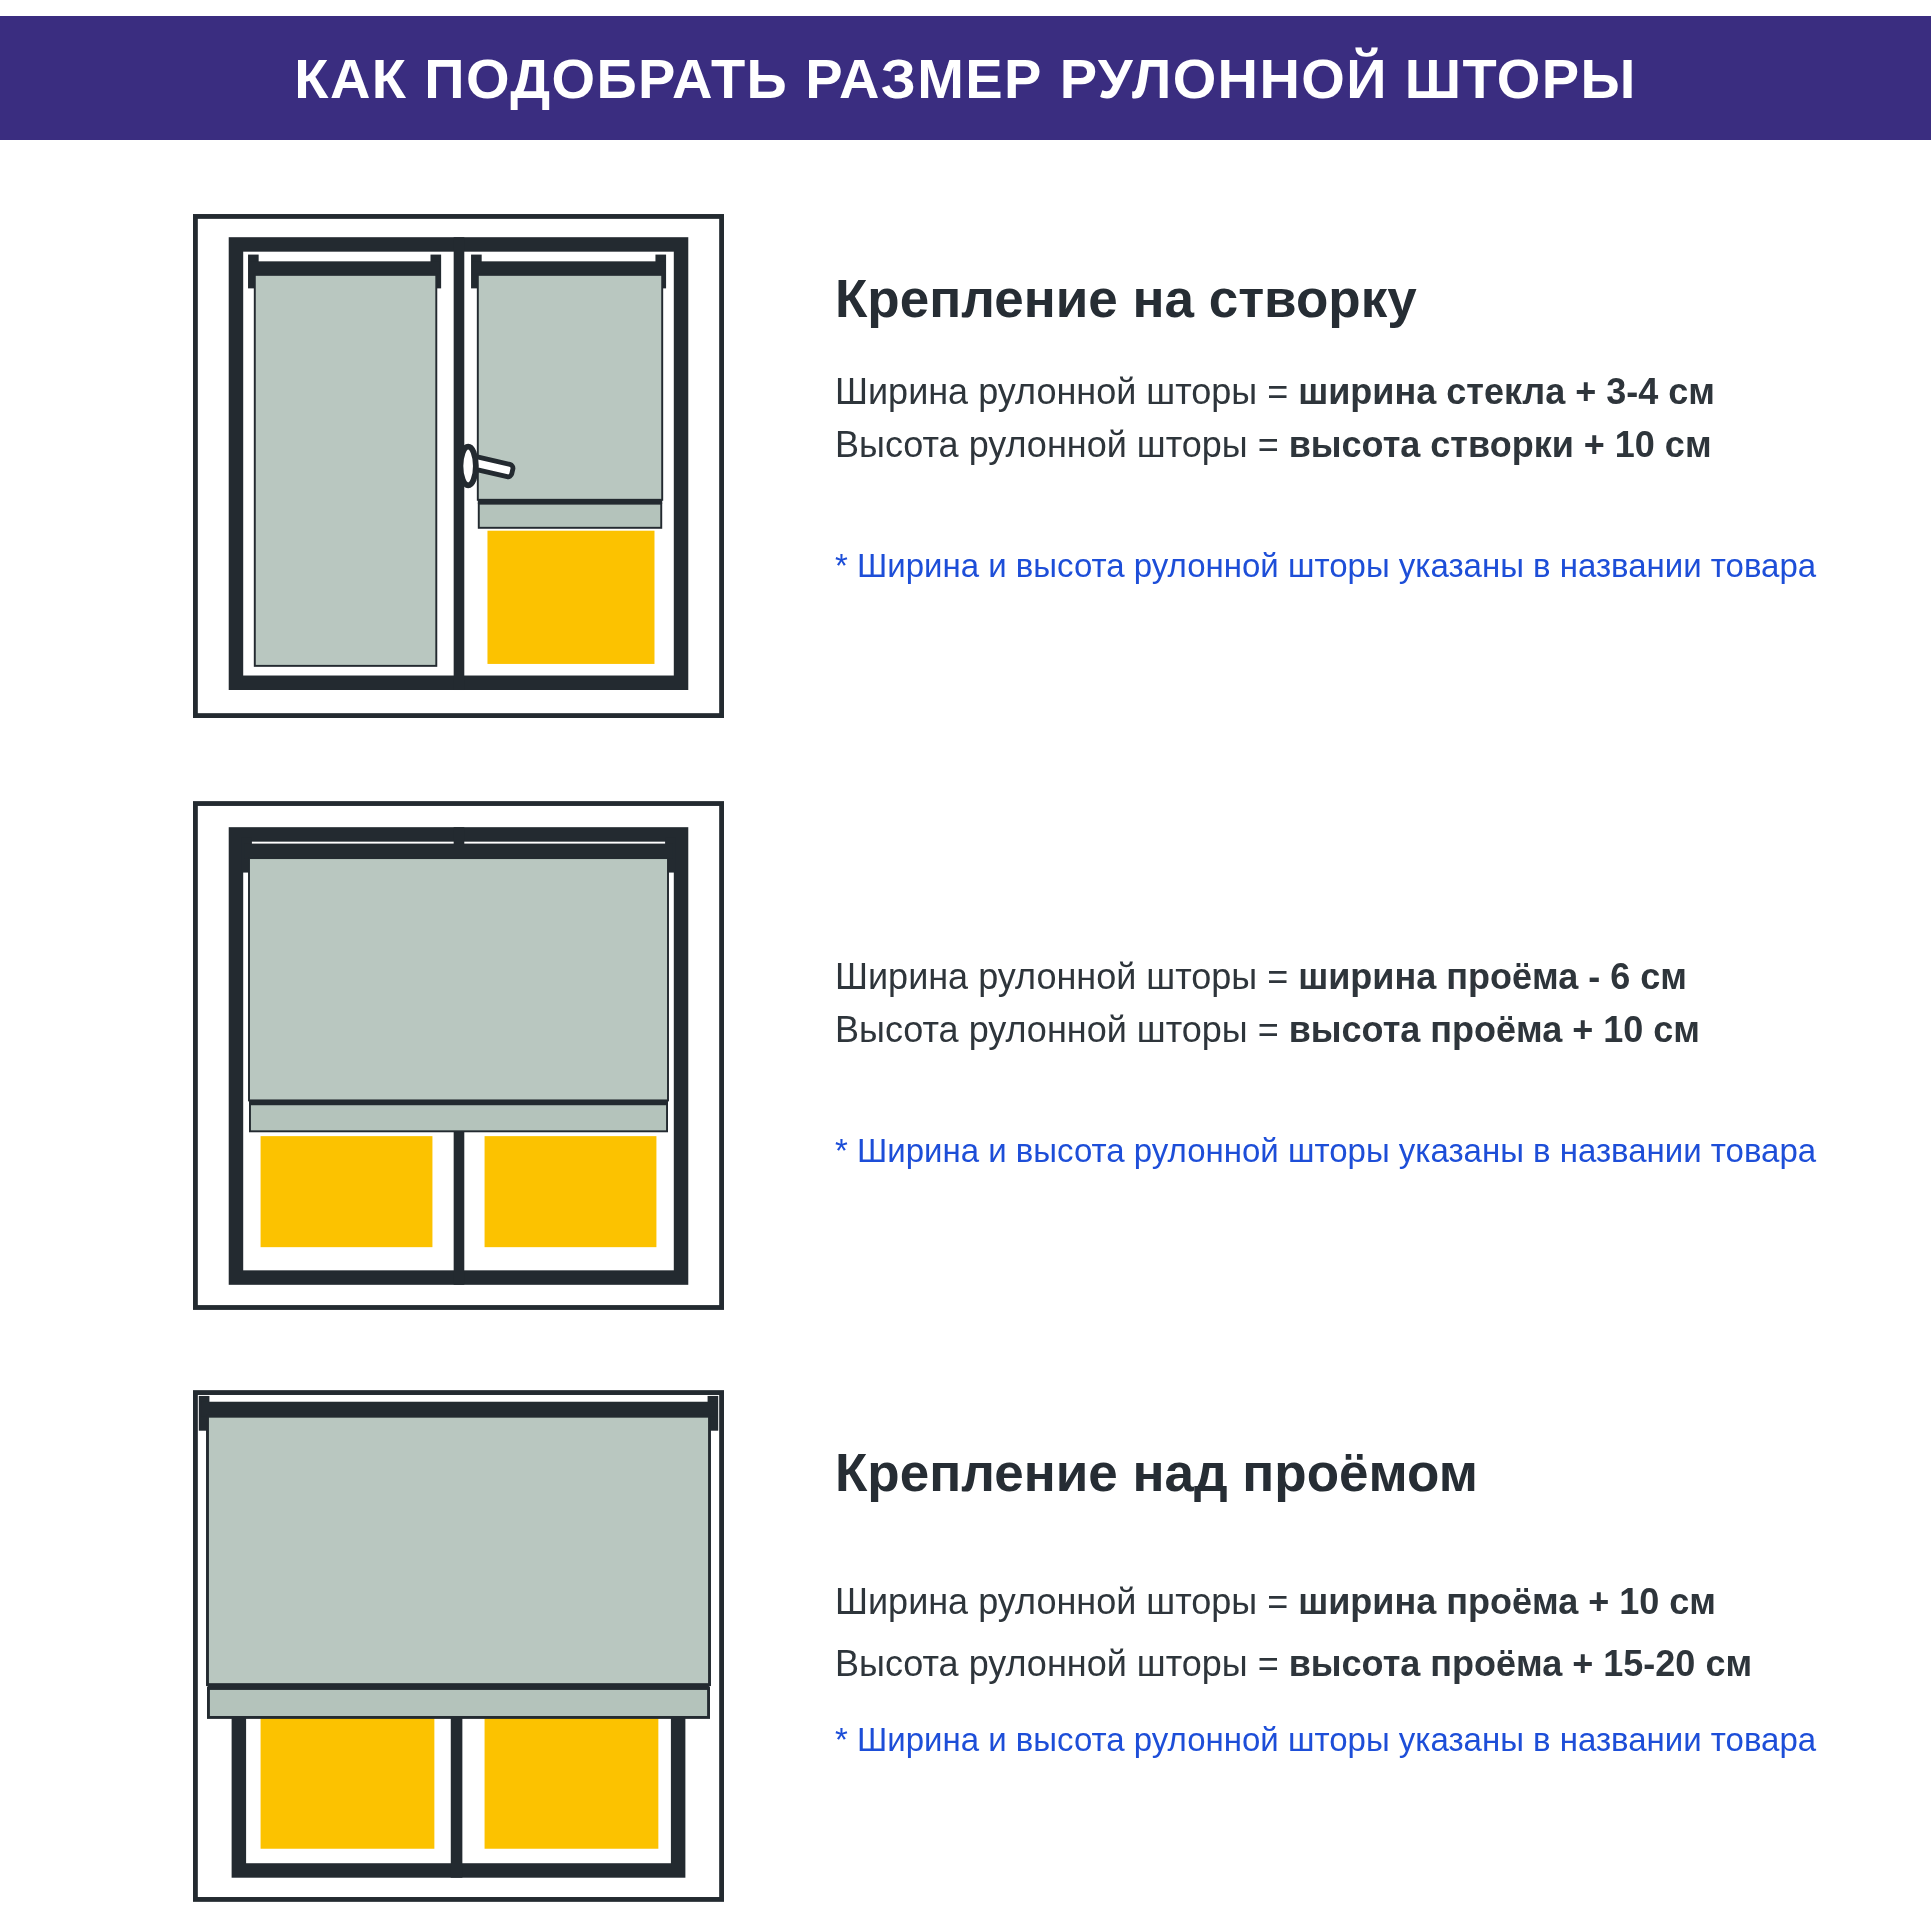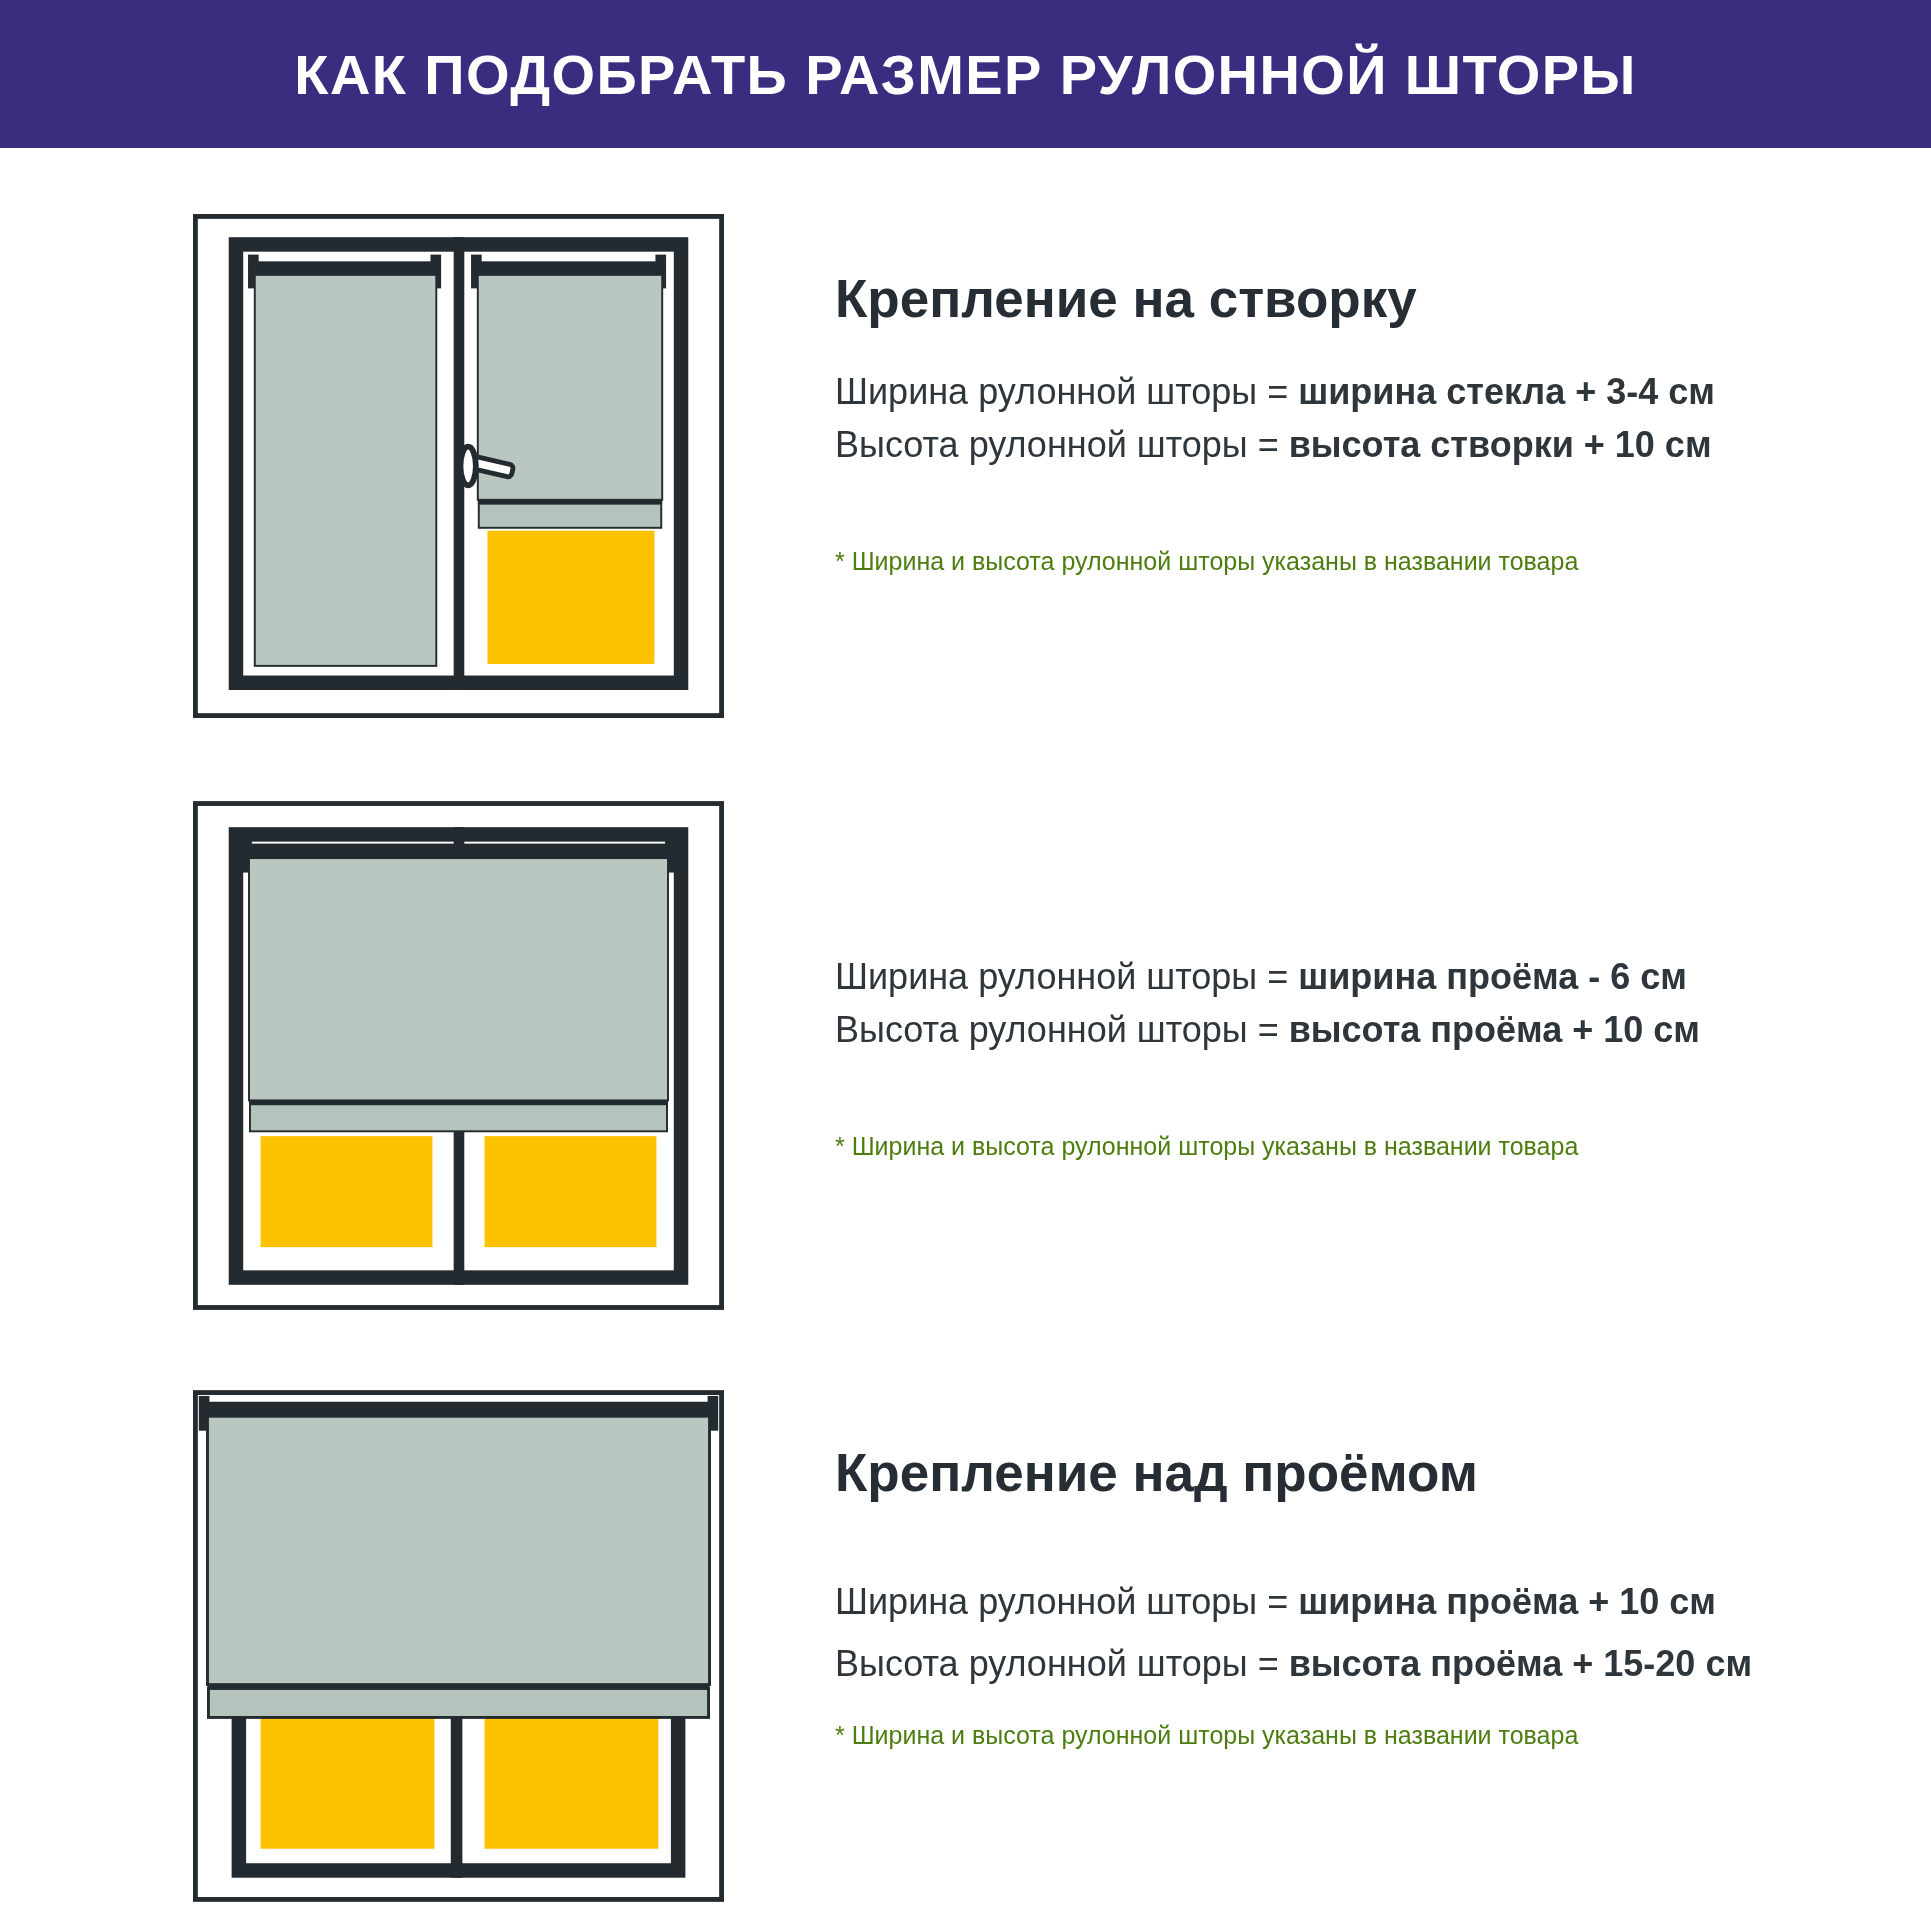--- a/index.html
+++ b/index.html
@@ -2,39 +2,39 @@
 <html><head>
 <meta charset="utf-8">
 <style>
   html,body{margin:0;padding:0;background:#ffffff;}
   #page{
     position:relative;width:1931px;height:1931px;overflow:hidden;background:#ffffff;
     font-family:"Liberation Sans","DejaVu Sans",sans-serif;
   }
   
   #banner{
-    position:absolute;left:0;top:0;width:1931px;height:148px;
+    position:absolute;left:0;top:16px;width:1931px;height:124px;
     background:#3a2d80;display:flex;align-items:center;justify-content:center;
   }
   #banner h1{
     margin:0;color:#ffffff;font-size:56px;font-weight:700;letter-spacing:1.4px;white-space:nowrap;
   }
   
   .section{position:absolute;left:0;width:1931px;}
   .diagram{position:absolute;left:193px;top:0;}
   .sec-heading{
     position:absolute;left:835px;margin:0;
     font-size:53px;font-weight:700;color:#262d34;white-space:nowrap;
   }
   .body-line{
     position:absolute;left:835px;font-size:36px;color:#2e353b;white-space:nowrap;line-height:1.2;
   }
   .body-line .bold{font-weight:700;}
   .footnote{
-    position:absolute;left:835px;font-size:25px;color:#4d7c0f;white-space:nowrap;line-height:1.2;
+    position:absolute;left:835px;font-size:33px;color:#1d4ed8;white-space:nowrap;line-height:1.2;
   }
 </style>
 </head>
 <body>
 
 <div id="page">
 
   <header id="banner">
     <h1>КАК ПОДОБРАТЬ РАЗМЕР РУЛОННОЙ ШТОРЫ</h1>
   </header>

